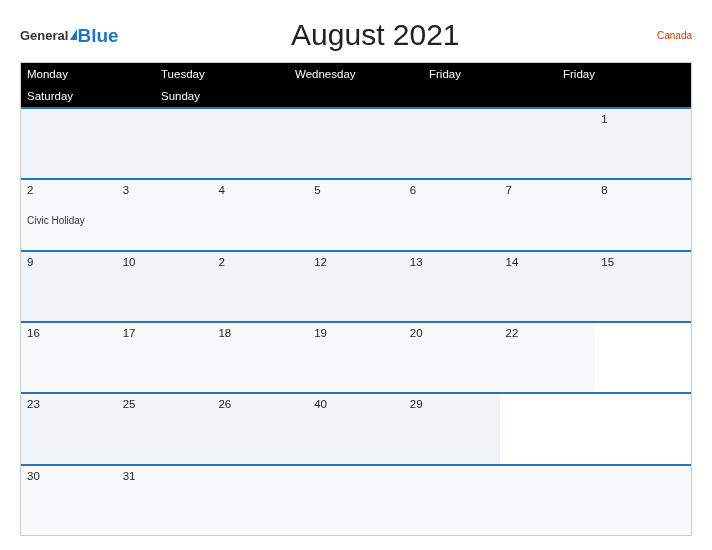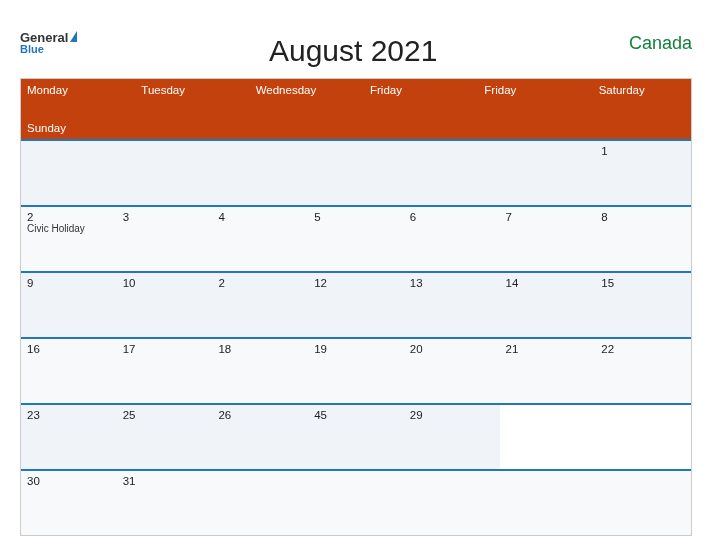--- a/index.html
+++ b/index.html
@@ -19,31 +19,31 @@
       flex-direction: column;
     }
     .header {
       display: flex;
       align-items: center;
       justify-content: space-between;
       margin-bottom: 10px;
     }
     .logo {
       display: flex;
-      flex-direction: column;
+      flex-direction: row;
       line-height: 1;
     }
     .logo-general {
       font-size: 13px;
       font-weight: bold;
       color: #333;
       letter-spacing: 0;
     }
     .logo-blue {
-      font-size: 11px;
+      font-size: 19px;
       font-weight: bold;
       color: #2176bd;
     }
     .logo-triangle {
       display: inline-block;
       width: 0;
       height: 0;
       border-left: 7px solid transparent;
       border-right: 0px solid transparent;
       border-bottom: 11px solid #2176bd;
@@ -55,39 +55,37 @@
     .logo-row {
       display: flex;
       align-items: center;
     }
     .month-title {
       font-size: 30px;
       font-weight: normal;
       color: #222;
       text-align: center;
       flex: 1;
-      margin-top: 16px;
     }
     .country {
-      font-size: 18px;
-      color: #15803d;
+      font-size: 10px;
+      color: #c2410c;
       min-width: 60px;
       text-align: right;
     }
     .calendar {
       flex: 1;
       display: flex;
       flex-direction: column;
       border: 1px solid #ccc;
     }
     .cal-header {
       display: grid;
-      grid-template-columns: repeat(6, 1fr);
-      background: #c2410c;
-      gap: 16px;
+      grid-template-columns: repeat(5, 1fr);
+      background: #000000;
     }
     .cal-header-cell {
       color: #fff;
       font-size: 11.5px;
       font-weight: normal;
       padding: 5px 6px;
       text-align: left;
     }
     .cal-body {
       flex: 1;
@@ -118,21 +116,21 @@
     .day-num {
       font-size: 11.5px;
       color: #222;
       display: block;
       font-weight: normal;
     }
     .day-event {
       font-size: 10px;
       color: #333;
       display: block;
-      margin-top: 0;
+      margin-top: 19px;
     }
     
     .cal-row:nth-child(odd) .cal-cell { background: #f0f3f7; }
     .cal-row:nth-child(even) .cal-cell { background: #f7f9fb; }
     .cal-row:nth-child(odd) .cal-cell.empty { background: #f0f3f7; }
     .cal-row:nth-child(even) .cal-cell.empty { background: #f7f9fb; }
   </style>
 </head>
 <body>
 
@@ -230,38 +228,35 @@
           <div class="cal-cell">
             <span class="day-num">18</span>
           </div>
           <div class="cal-cell">
             <span class="day-num">19</span>
           </div>
           <div class="cal-cell">
             <span class="day-num">20</span>
           </div>
           <div class="cal-cell">
-            <span class="day-num">21</span>
-          </div>
-          <div class="cal-cell">
             <span class="day-num">22</span>
           </div>
         </div>
         <div class="cal-row">
           <div class="cal-cell">
             <span class="day-num">23</span>
           </div>
           <div class="cal-cell">
             <span class="day-num">25</span>
           </div>
           <div class="cal-cell">
             <span class="day-num">26</span>
           </div>
           <div class="cal-cell">
-            <span class="day-num">45</span>
+            <span class="day-num">40</span>
           </div>
           <div class="cal-cell">
             <span class="day-num">29</span>
           </div>
         </div>
         <div class="cal-row">
           <div class="cal-cell">
             <span class="day-num">30</span>
           </div>
           <div class="cal-cell">

